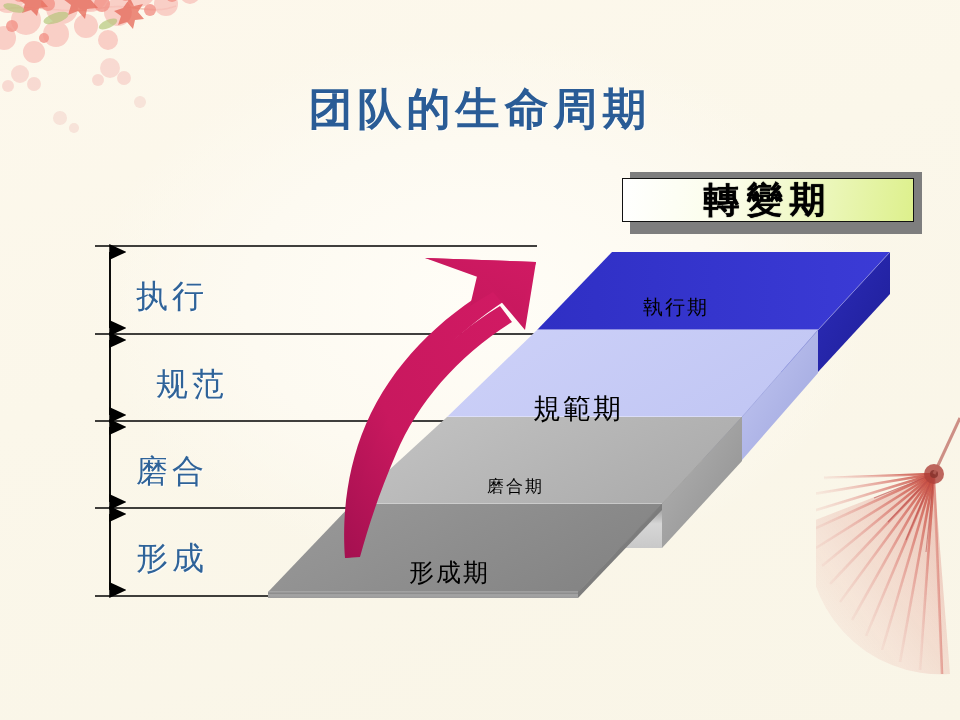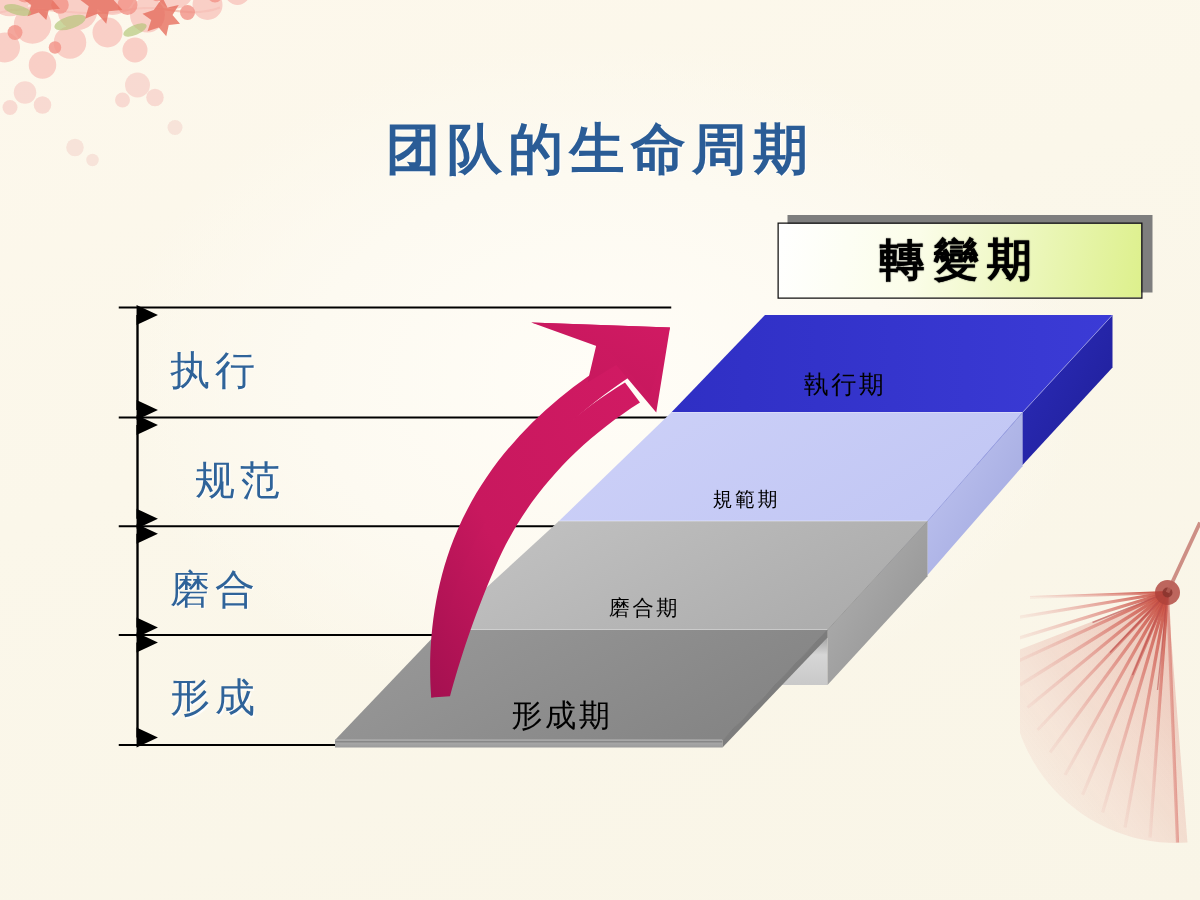--- a/index.html
+++ b/index.html
@@ -11,26 +11,26 @@
   #slide{
     position:relative;width:960px;height:720px;
     background:
       radial-gradient(ellipse 520px 360px at 50% 42%, #fffdf7 0%, #fdfaf1 45%, rgba(250,246,234,0) 75%),
       linear-gradient(160deg,#fdf8ec 0%,#fbf7ea 40%,#f9f5e7 100%);
   }
   .deco{position:absolute;pointer-events:none;}
   #blossom{left:-10px;top:-18px;width:250px;height:210px;opacity:.95;}
   #umbrella{right:-6px;bottom:28px;width:150px;height:290px;opacity:.92;}
   #title{
-    position:absolute;left:0;top:90px;width:960px;text-align:center;
+    position:absolute;left:0;top:80px;width:960px;text-align:center;
     font-size:44px;letter-spacing:5px;color:#2a5c96;font-weight:700;
     text-shadow:1px 1px 0 rgba(255,255,255,.75);
   }
   #phasebox{
-    position:absolute;left:622px;top:178px;width:292px;height:61px;
+    position:absolute;left:622px;top:178px;width:292px;height:44px;
     border:1.3px solid #111;
     background:linear-gradient(100deg,#ffffff 0%,#fbfde9 38%,#eaf6b6 72%,#ddf08c 100%);
     box-sizing:border-box;
     display:flex;align-items:center;justify-content:center;
   }
   #phaseshadow{
     position:absolute;left:630px;top:172px;width:292px;height:62px;
     background:#7e7e7e;
   }
   #phasebox .txt{
@@ -295,17 +295,17 @@
       <path d="M425,258 L536,262 L520,316 L486,280 Z" fill="url(#arrowg)"></path>
     </g>
   </svg>
 
   <div class="axlabel" style="left:136px;top:275px;">执行</div>
   <div class="axlabel" style="left:132px;top:363px;margin-left:24px;">规范</div>
   <div class="axlabel" style="left:136px;top:450px;text-align:right;">磨合</div>
   <div class="axlabel" style="left:136px;top:537px;">形成</div>
 
   <div class="steplabel" style="left:643px;top:294px;">執行期</div>
-  <div class="steplabel" style="left:570px;top:390px;font-size:16px;">規範期</div>
+  <div class="steplabel" style="left:533px;top:390px;font-size:28px;">規範期</div>
   <div class="steplabel" style="left:487px;top:475px;font-size:17px;">磨合期</div>
   <div class="steplabel" style="left:409px;top:556px;font-size:25px;">形成期</div>
 
 </div>
 
 </body></html>

